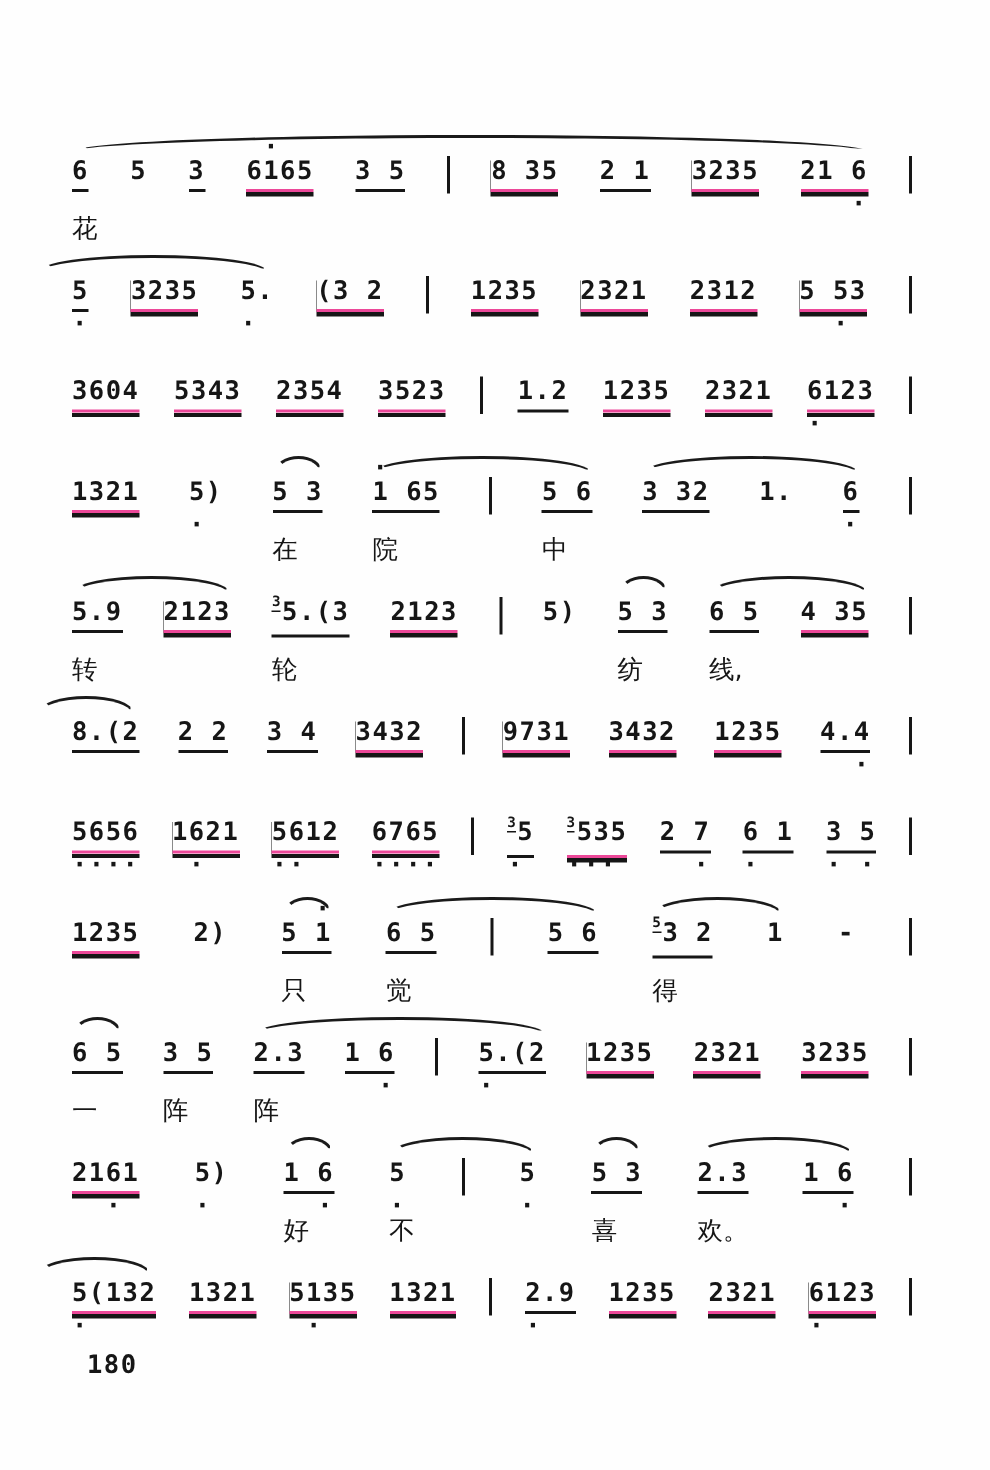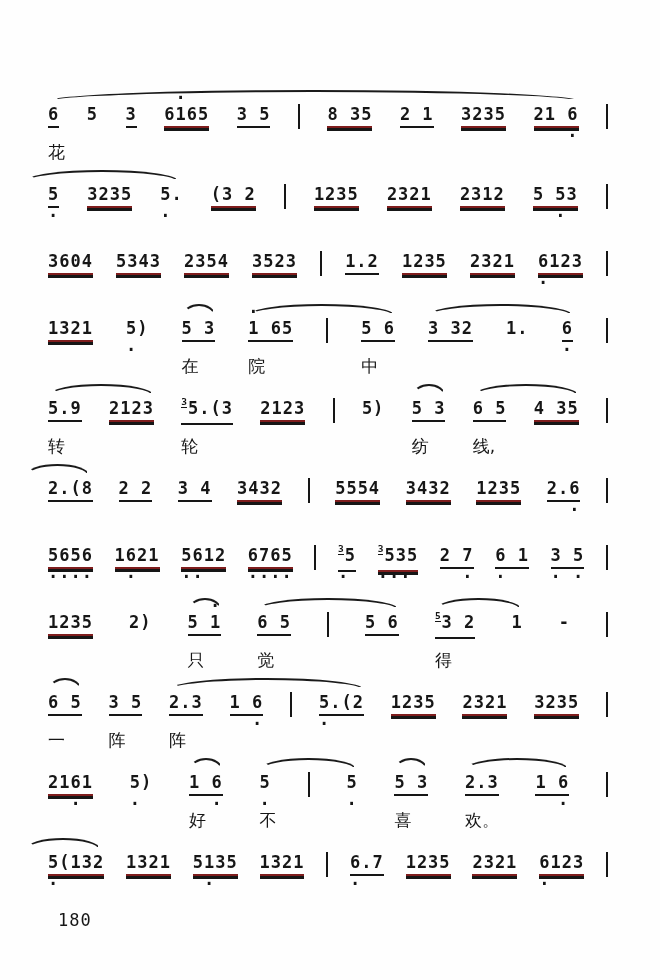--- a/index.html
+++ b/index.html
@@ -7,33 +7,33 @@
         font-family:"DejaVu Sans Mono",monospace;overflow:hidden;}
   #score{position:absolute;top:104px;left:48px;right:52px;}
   .line{position:relative;height:40px;margin-bottom:27px;}
   .line.has-lyr{margin-bottom:40px;}
   .cells{display:flex;justify-content:space-between;align-items:flex-start;}
   .cell{position:relative;}
   .num{font-size:17px;font-weight:bold;line-height:20px;letter-spacing:1px;white-space:pre;
        padding-bottom:2px;}
   .u0{border-bottom:2px solid transparent;}
   .u1{border-bottom:2px solid #161616;}
-  .u2{border-bottom:2px solid #7f1d1d;box-shadow:0 3px 0 #161616;}
+  .u2{border-bottom:2px solid #ec4899;box-shadow:0 3px 0 #161616;}
   .dots{position:absolute;left:0;font-size:17px;font-weight:bold;letter-spacing:1px;
         white-space:pre;line-height:10px;}
   .da{top:-11px;}
   .db{top:27px;}
   .lyr{position:absolute;top:37px;left:0;font-size:17px;white-space:nowrap;
        font-family:"DejaVu Sans",sans-serif;}
   .grace{font-size:9.5px;position:relative;top:-9px;border-bottom:1px solid #161616;
          margin-right:1px;letter-spacing:0;}
   .bar{width:2px;height:25px;background:#161616;margin-top:0;}
   .slur{position:absolute;top:-14px;height:11px;border:2px solid transparent;
         border-top:2px solid #1a1a1a;border-radius:50% 50% 0 0 / 100% 100% 0 0;box-sizing:border-box;}
-  #page-number{position:absolute;left:58px;bottom:50px;font-size:17px;font-weight:normal;
+  #page-number{position:absolute;left:58px;bottom:60px;font-size:17px;font-weight:bold;
         font-family:"DejaVu Sans Mono",monospace;letter-spacing:1px;}
 </style>
 </head>
 <body>
 
 <div id="page">
   <div id="score">
       <div class="line has-lyr">
         <div class="cells">
           <div class="cell">
@@ -208,43 +208,43 @@
           </div>
           <div class="bar"></div>
         </div>
         <div class="slur" style="left: 1px; width: 104px;"></div>
         <div class="slur" style="left: 365px; width: 32px;"></div>
         <div class="slur" style="left: 426px; width: 104px;"></div>
       </div>
       <div class="line">
         <div class="cells">
           <div class="cell">
-            <div class="num u1">2.(8</div>
+            <div class="num u1">8.(2</div>
           </div>
           <div class="cell">
             <div class="num u1">2 2</div>
           </div>
           <div class="cell">
             <div class="num u1">3 4</div>
           </div>
           <div class="cell">
             <div class="num u2">3432</div>
           </div>
           <div class="bar"></div>
           <div class="cell">
-            <div class="num u2">5554</div>
+            <div class="num u2">9731</div>
           </div>
           <div class="cell">
             <div class="num u2">3432</div>
           </div>
           <div class="cell">
             <div class="num u2">1235</div>
           </div>
           <div class="cell">
-            <div class="num u1">2.6</div>
+            <div class="num u1">4.4</div>
             <div class="dots db">  ·</div>
           </div>
           <div class="bar"></div>
         </div>
         <div class="slur" style="left: -22px; width: 63px;"></div>
       </div>
       <div class="line">
         <div class="cells">
           <div class="cell">
             <div class="num u2">5656</div>
@@ -415,21 +415,21 @@
           </div>
           <div class="cell">
             <div class="num u2">5135</div>
             <div class="dots db"> ·  </div>
           </div>
           <div class="cell">
             <div class="num u2">1321</div>
           </div>
           <div class="bar"></div>
           <div class="cell">
-            <div class="num u1">6.7</div>
+            <div class="num u1">2.9</div>
             <div class="dots db">·  </div>
           </div>
           <div class="cell">
             <div class="num u2">1235</div>
           </div>
           <div class="cell">
             <div class="num u2">2321</div>
           </div>
           <div class="cell">
             <div class="num u2">6123</div>

